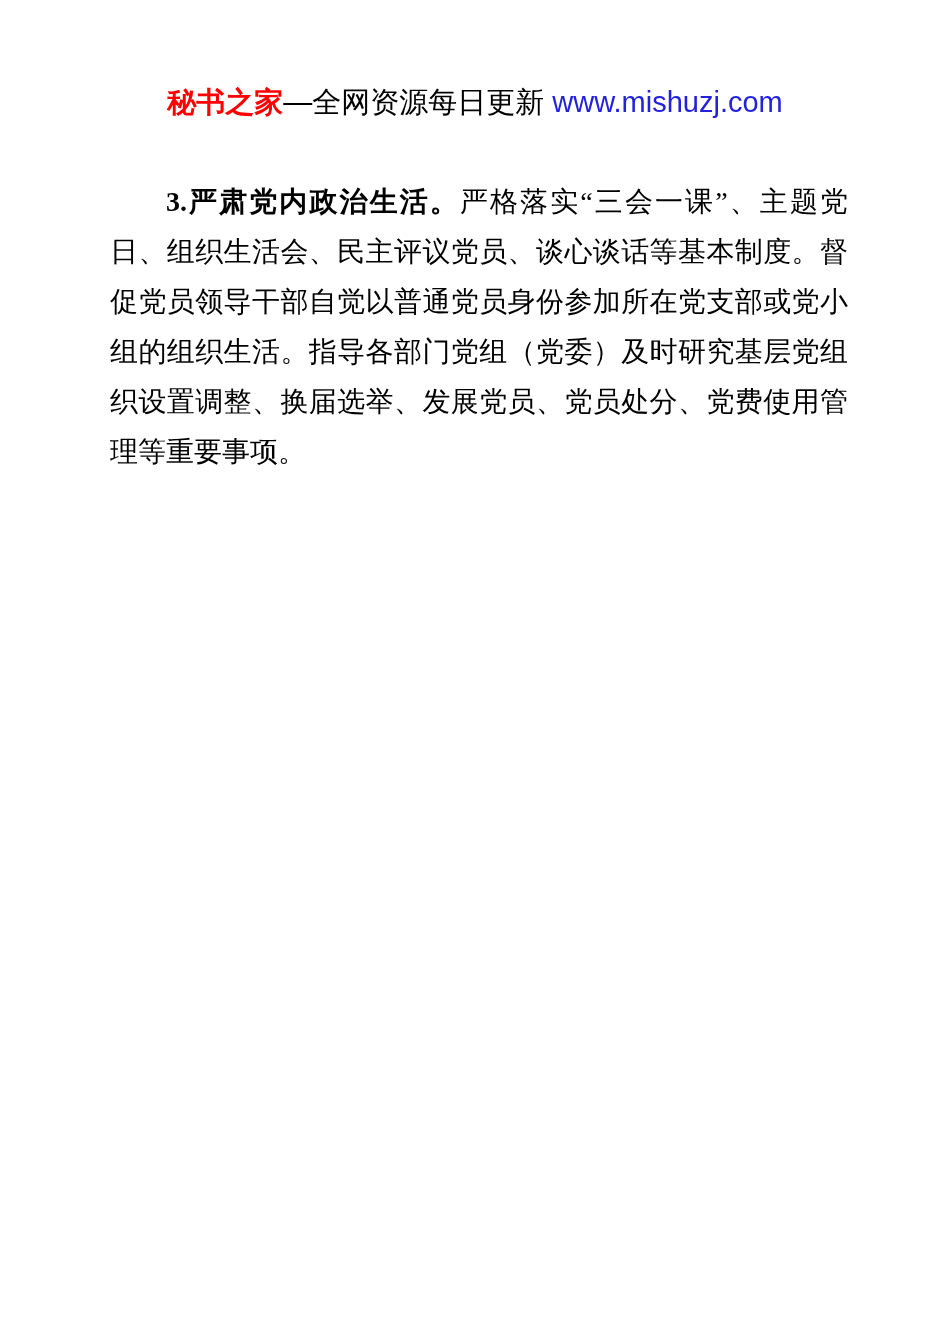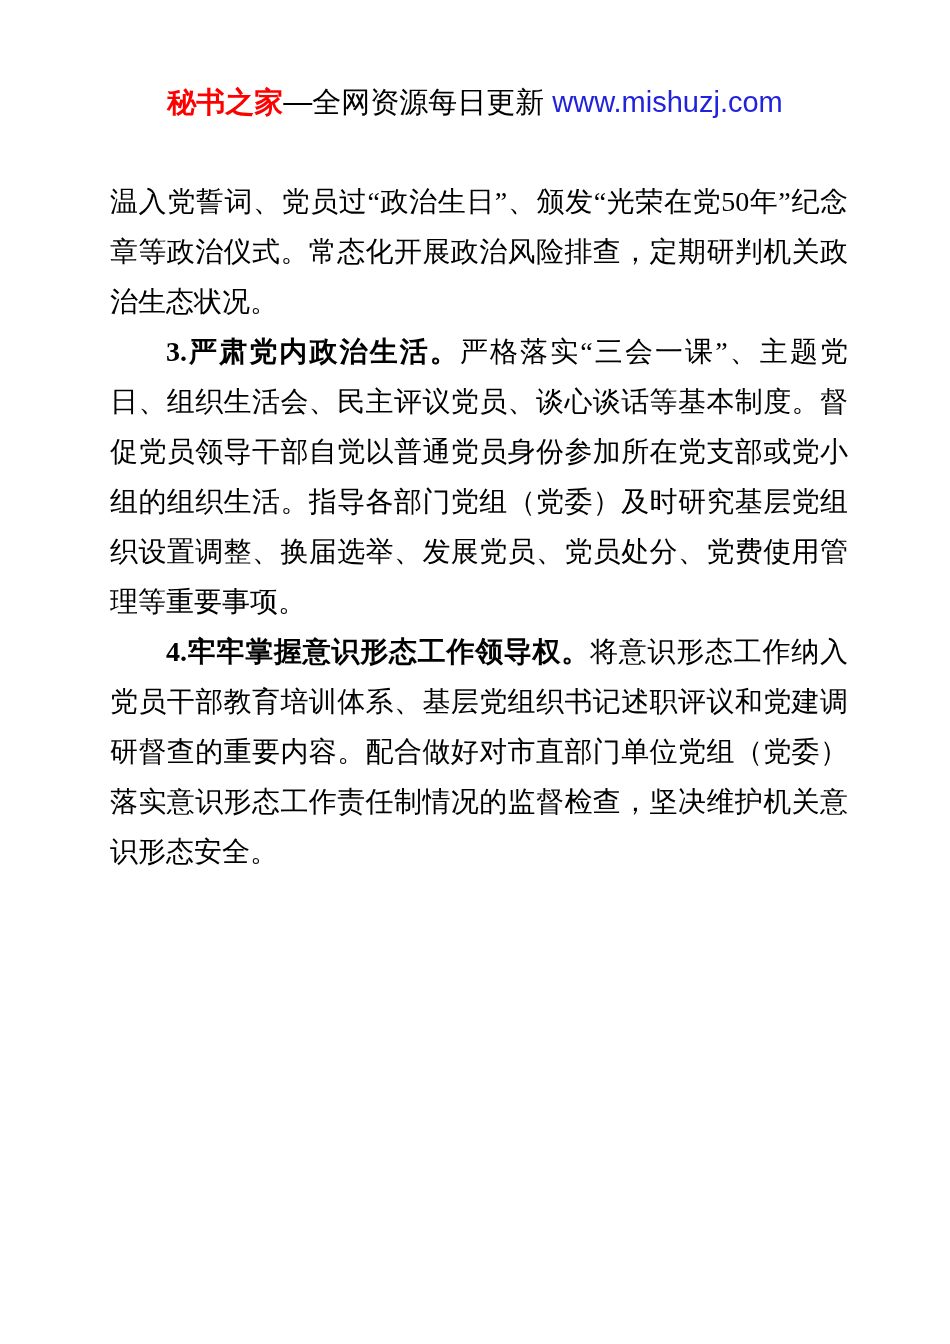--- a/index.html
+++ b/index.html
@@ -47,18 +47,16 @@
 </head>
 <body>
 
 <div class="page">
 
   <div class="site-header">
     <span class="site-name">秘书之家</span><span class="site-tagline">—全网资源每日更新 </span><span class="site-url">www.mishuzj.com</span>
   </div>
 
   <div class="doc-body" id="doc-body">
-      <p class="para"><span class="seg">温入党誓词、党员过“政治生日”、颁发“光荣在党50年”纪念章等政治仪式。常态化开展政治风险排查，定期研判机关政治生态状况。</span></p>
       <p class="para indent"><span class="seg-bold">3.严肃党内政治生活。</span><span class="seg">严格落实“三会一课”、主题党日、组织生活会、民主评议党员、谈心谈话等基本制度。督促党员领导干部自觉以普通党员身份参加所在党支部或党小组的组织生活。指导各部门党组（党委）及时研究基层党组织设置调整、换届选举、发展党员、党员处分、党费使用管理等重要事项。</span></p>
-      <p class="para indent"><span class="seg-bold">4.牢牢掌握意识形态工作领导权。</span><span class="seg">将意识形态工作纳入党员干部教育培训体系、基层党组织书记述职评议和党建调研督查的重要内容。配合做好对市直部门单位党组（党委）落实意识形态工作责任制情况的监督检查，坚决维护机关意识形态安全。</span></p>
     </div>
 
 </div>
 
 </body></html>

